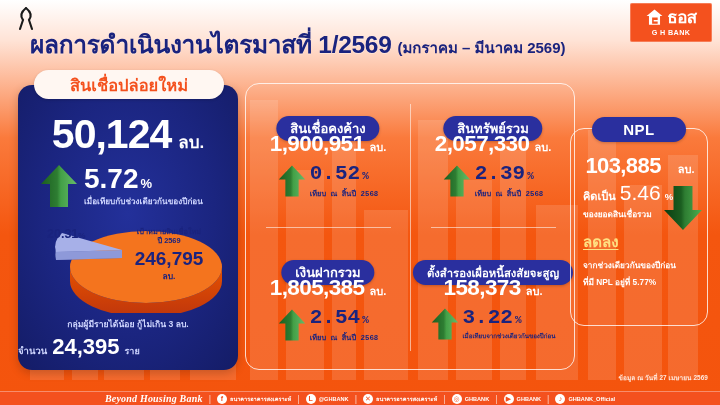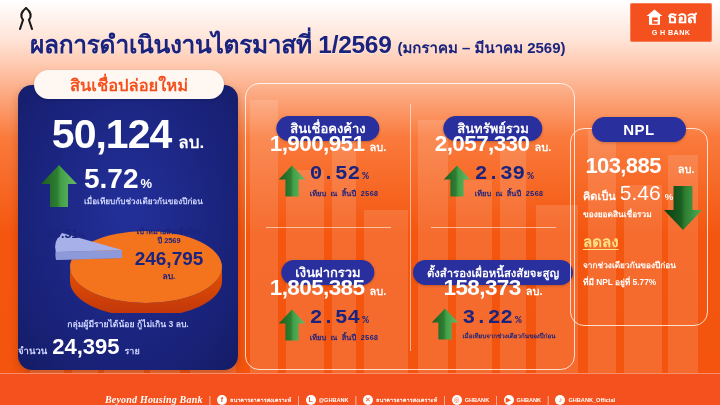--- a/index.html
+++ b/index.html
@@ -186,24 +186,24 @@
   #npl-note1 { color: #fff; font-size: 8.3px; font-weight: 800; margin-top: 4px; }
   #npl-note2 { color: #fff; font-size: 8.3px; font-weight: 800; margin-top: 3px; }
   #npl-arrow { position: absolute; right: 4px; top: 54px; }
 
   
   #as-of {
     position: absolute; right: 12px; top: 373px;
     color: #ffe9de; font-size: 6.4px; font-weight: 700; letter-spacing: .1px;
   }
   #footer {
-    position: absolute; left: 0; bottom: 0; width: 720px; height: 32px;
+    position: absolute; left: 0; bottom: 0; width: 720px; height: 14px;
     background: #F4511E;
     border-top: 1px solid rgba(255,255,255,.35);
-    display: flex; align-items: flex-end; justify-content: center; gap: 6px;
+    display: flex; align-items: center; justify-content: center; gap: 6px;
   }
   #foot-brand {
     color: #fff; font-size: 10px; font-weight: 700; font-style: italic;
     font-family: "Liberation Serif", "DejaVu Serif", serif;
     letter-spacing: .2px;
   }
   .foot-sep { color: rgba(255,255,255,.7); font-size: 9px; }
   .soc { display: flex; align-items: center; gap: 3px; }
   .soc-ico {
     width: 10px; height: 10px; border-radius: 50%; background: #fff; color: #F4511E;

